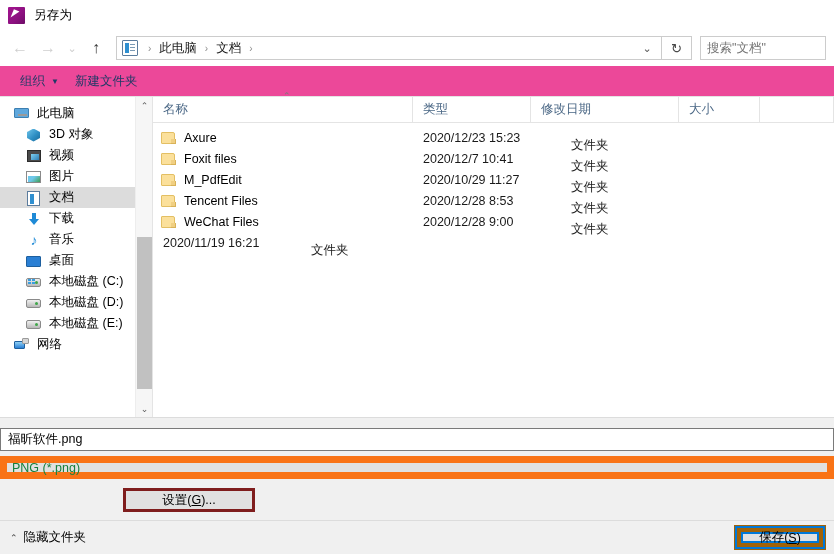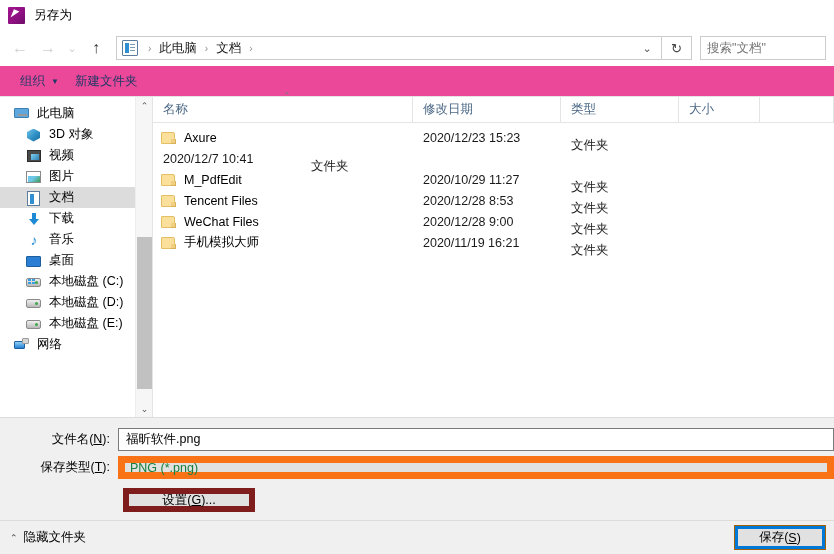--- a/index.html
+++ b/index.html
@@ -512,21 +512,21 @@
     display: flex;
     align-items: center;
     padding-left: 0;
     margin-top: 9px;
   }
   .settings-btn {
     margin-left: 123px;
     width: 132px;
     height: 24px;
     background: #e1e1e1;
-    border: 6px solid #7f1d1d;
+    border: 3px solid #7f1d1d;
     font-size: 12.5px;
     color: #000000;
     display: flex;
     align-items: center;
     justify-content: center;
     box-sizing: border-box;
   }
 
   
   .bottombar {
@@ -545,21 +545,21 @@
     align-items: center;
     gap: 6px;
     font-size: 12.5px;
     color: #000000;
   }
   .chev-up { font-size: 9px; color: #3a3a3a; }
   .save-btn {
     width: 92px;
     height: 25px;
     background: #e1e1e1;
-    border: 2px solid #a16207;
+    border: 7px solid #a16207;
     outline: 2px solid #0078d7;
     outline-offset: -3px;
     box-shadow: inset 0 0 0 2px #0078d7;
     font-size: 12.5px;
     color: #000000;
     display: flex;
     align-items: center;
     justify-content: center;
     box-sizing: border-box;
   }
@@ -699,45 +699,49 @@
       </div>
     </div>
 
     <div class="filelist">
 
       <div class="col-headers">
         <div class="col-h col-name">
           <span>名称</span>
           <span class="sort-arrow">⌃</span>
         </div>
+        <div class="col-h col-type">
+          <span>类型</span>
+        </div>
         <div class="col-h col-date">
           <span>修改日期</span>
-        </div>
-        <div class="col-h col-type">
-          <span>类型</span>
         </div>
         <div class="col-h col-size">
           <span>大小</span>
         </div>
         <div class="col-h col-pad"></div>
       </div>
 
       <div class="rows">
 
         <div class="row">
           <div class="cell name">
             <span class="folder-icon"></span>
             <span>Axure</span>
           </div>
           <div class="cell date">2020/12/23 15:23</div>
           <div class="cell type">文件夹</div>
           <div class="cell size"></div>
         </div>
 
         <div class="row">
+          <div class="cell name">
+            <span class="folder-icon"></span>
+            <span>Foxit files</span>
+          </div>
           <div class="cell date">2020/12/7 10:41</div>
           <div class="cell type">文件夹</div>
           <div class="cell size"></div>
         </div>
 
         <div class="row">
           <div class="cell name">
             <span class="folder-icon"></span>
             <span>M_PdfEdit</span>
           </div>
@@ -760,44 +764,38 @@
           <div class="cell name">
             <span class="folder-icon"></span>
             <span>WeChat Files</span>
           </div>
           <div class="cell date">2020/12/28 9:00</div>
           <div class="cell type">文件夹</div>
           <div class="cell size"></div>
         </div>
 
         <div class="row">
-          <div class="cell name">
-            <span class="folder-icon"></span>
-            <span>手机模拟大师</span>
-          </div>
           <div class="cell date">2020/11/19 16:21</div>
           <div class="cell type">文件夹</div>
           <div class="cell size"></div>
         </div>
 
       </div>
     </div>
   </div>
 
   <div class="footer-form">
 
     <div class="form-row">
-      <div class="form-label"><span>文件名(</span><span class="uline">N</span><span>):</span></div>
       <div class="field text">
         <input type="text" value="福昕软件.png" style="">
       </div>
     </div>
 
     <div class="form-row">
-      <div class="form-label"><span>保存类型(</span><span class="uline">T</span><span>):</span></div>
       <div class="field combo">
         <span>PNG (*.png)</span>
       </div>
     </div>
 
     <div class="settings-row">
       <div class="settings-btn">
           <span>设置(</span>
           <span class="uline">G</span>
           <span>)...</span>

